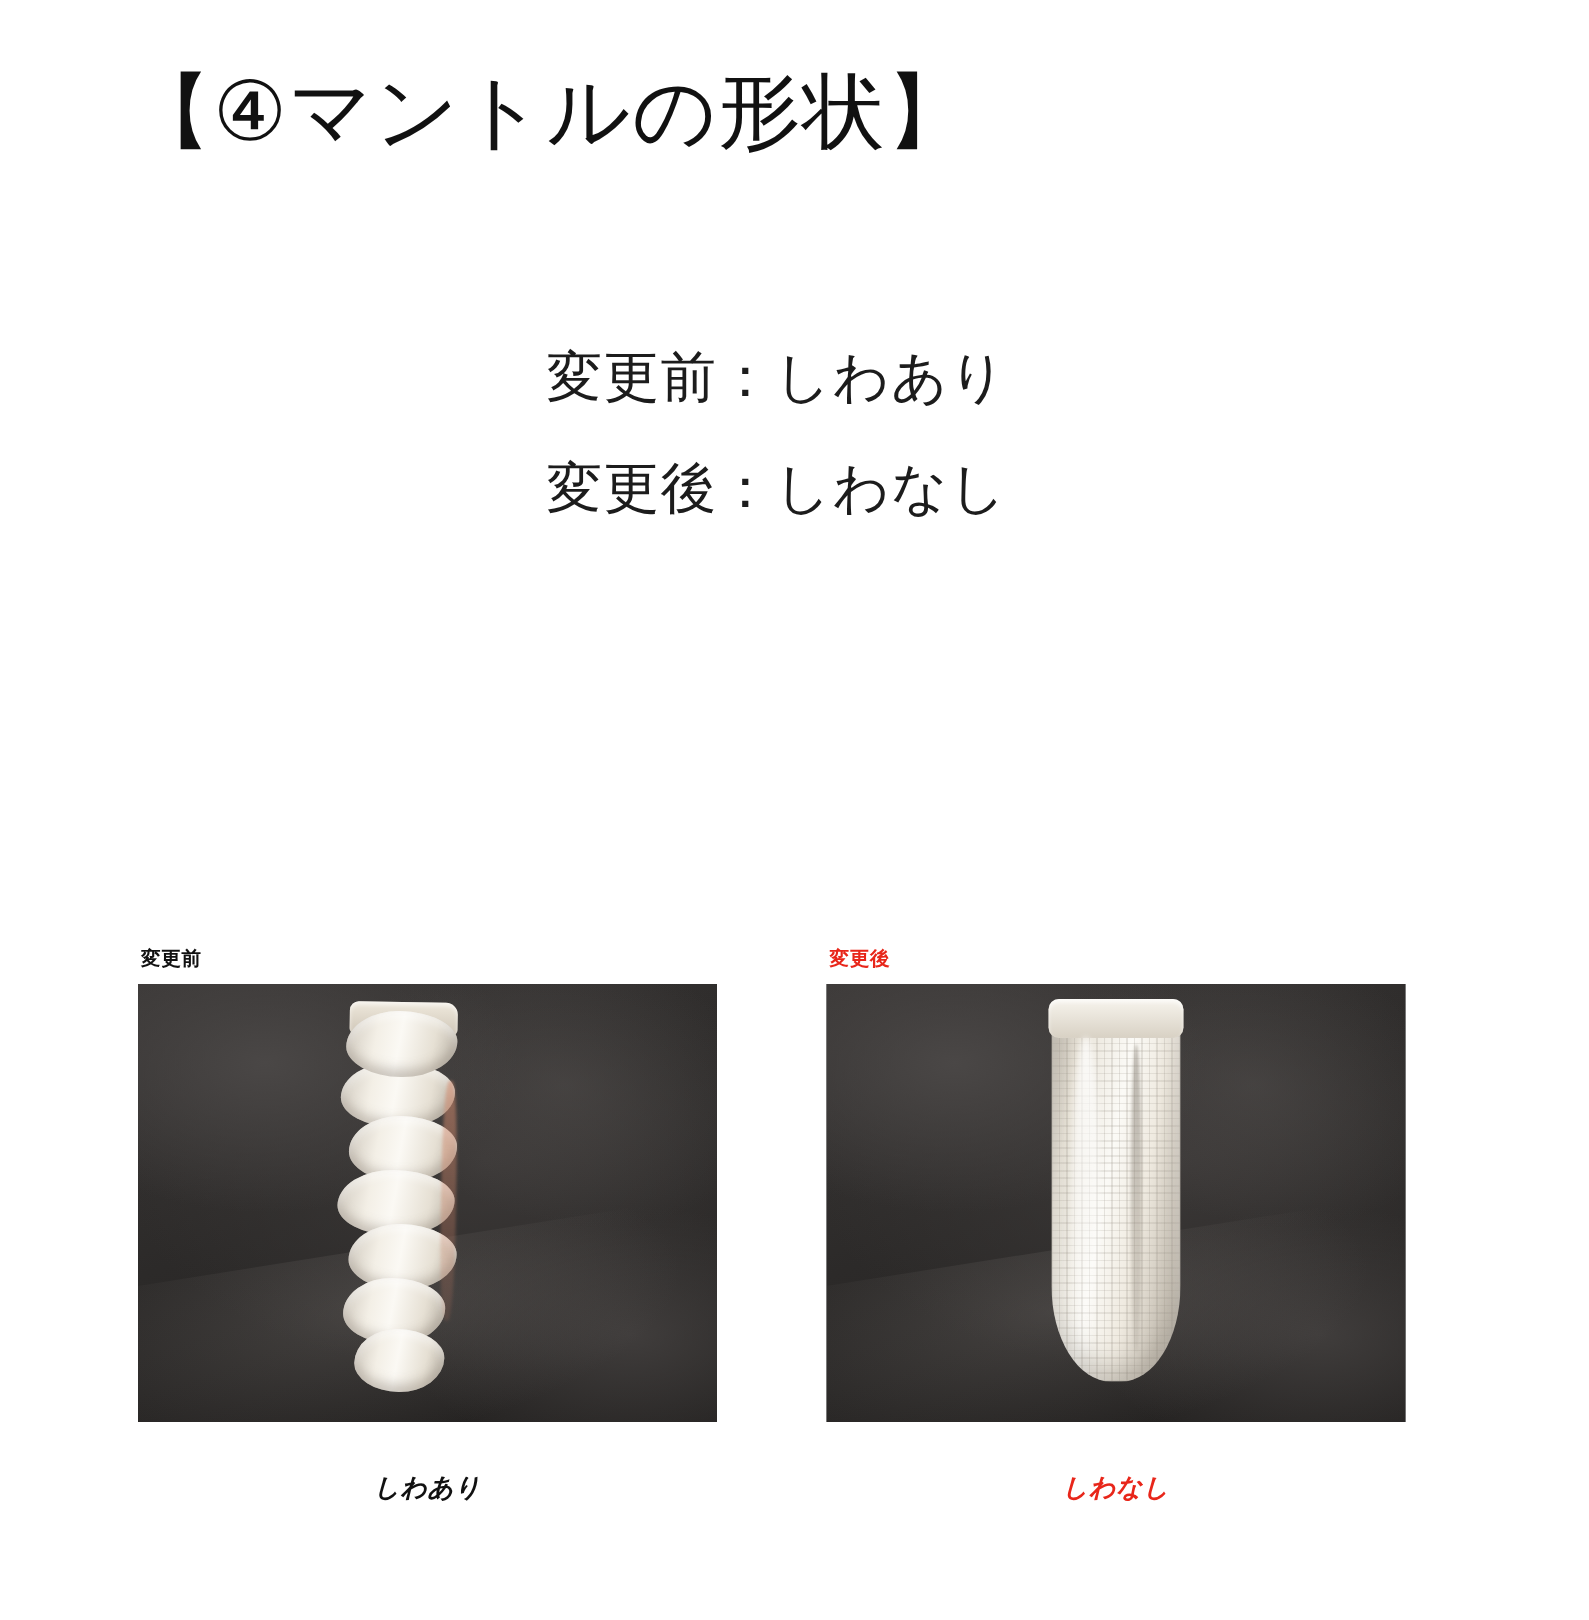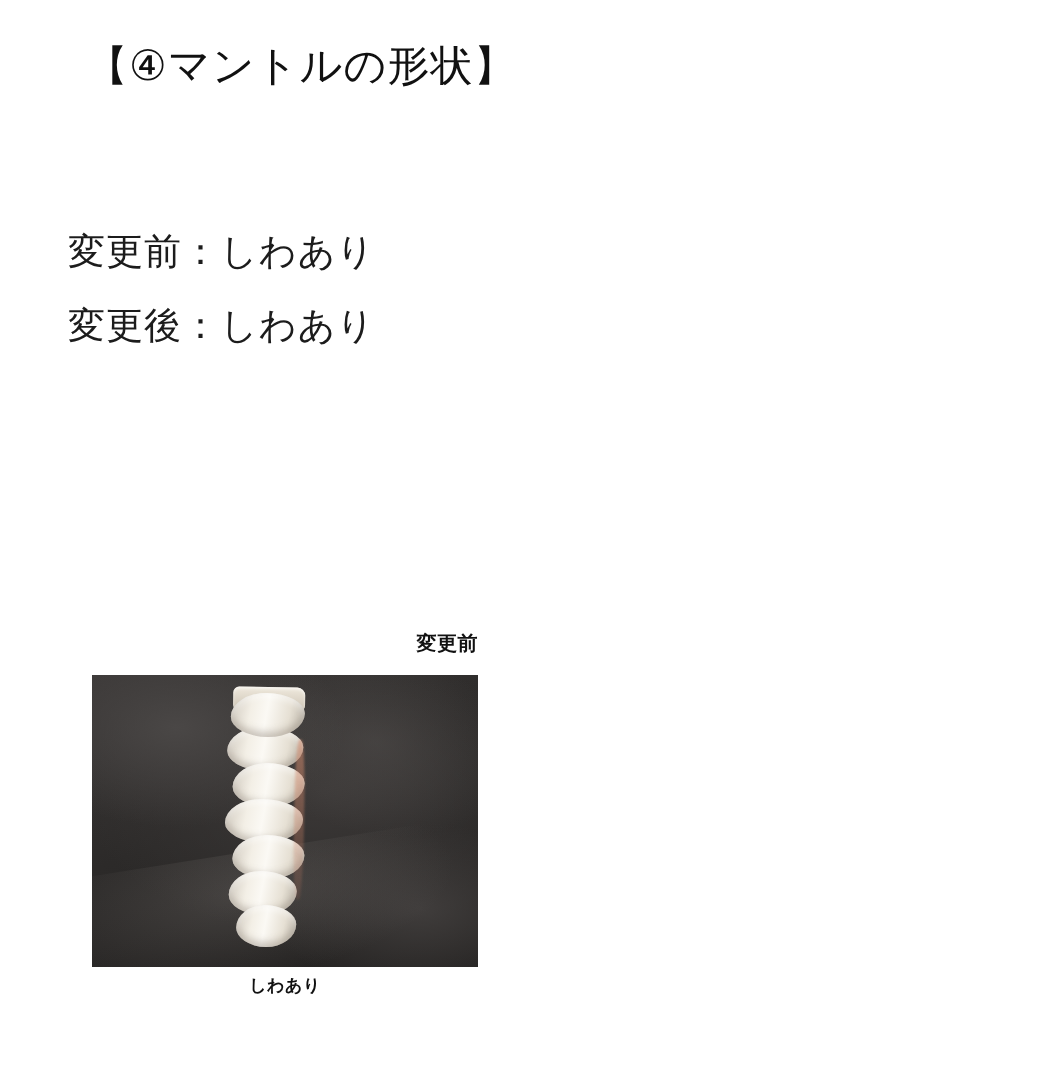--- a/index.html
+++ b/index.html
@@ -17,32 +17,33 @@
   }
   .page {
     position: absolute;
     inset: 0;
     background: #ffffff;
   }
   .doc-title {
     position: absolute;
     left: 86px;
     top: 40px;
-    font-size: 42px;
+    font-size: 55px;
     line-height: 1.25;
     letter-spacing: 1px;
     font-weight: 500;
     color: #111111;
     white-space: nowrap;
   }
   .spec-list {
     position: absolute;
     left: 68px;
     top: 215px;
     width: 900px;
+    text-align: center;
   }
   .spec-line {
     font-size: 37px;
     line-height: 74px;
     letter-spacing: 1px;
     color: #1c1c1c;
     white-space: nowrap;
   }
   .figures {
     position: absolute;
@@ -52,26 +53,25 @@
     height: 400px;
   }
   .figure {
     position: absolute;
     top: 0;
   }
   .figure.before { left: 92px; }
   .figure.after  { left: 551px; }
 
   .fig-label {
-    font-size: 20px;
+    font-size: 13px;
     font-weight: bold;
     letter-spacing: 0.5px;
-    margin: 0 0 18px 2px;
+    margin: 0 0 8px 2px;
     color: #111111;
-    text-align: right;
   }
   .fig-label.is-after { color: #e8261a; }
 
   .photo {
     width: 386px;
     height: 292px;
     position: relative;
     overflow: hidden;
     background: #2b2a2a;
   }
@@ -195,36 +195,37 @@
     border-radius: 50%;
     background: linear-gradient(180deg, rgba(255,255,255,0.75), rgba(255,255,255,0.15));
     filter: blur(2px);
   }
 
   .fig-caption {
     text-align: center;
     font-size: 17px;
     font-weight: bold;
     letter-spacing: 0.5px;
-    margin-top: 7px;
+    margin-top: 32px;
     color: #111111;
     width: 386px;
+    font-style: italic;
   }
   .fig-caption.is-after { color: #e8261a; }
 </style>
 </head>
 <body>
 
 <div class="page">
 
   <div class="doc-title">【④マントルの形状】</div>
 
   <div class="spec-list">
     <div class="spec-line">変更前：しわあり</div>
-    <div class="spec-line">変更後：しわあり</div>
+    <div class="spec-line">変更後：しわなし</div>
   </div>
 
   <div class="figures">
 
     <div class="figure before">
       <div class="fig-label">変更前</div>
       <div class="photo">
         <div class="backdrop"></div>
         <div class="fold"></div>
         <div class="fold2"></div>
@@ -236,15 +237,29 @@
           <div class="seg"></div>
           <div class="seg"></div>
           <div class="seg"></div>
           <div class="seg"></div>
           <div class="tint"></div>
         </div>
       </div>
       <div class="fig-caption">しわあり</div>
     </div>
 
+    <div class="figure after">
+      <div class="fig-label is-after">変更後</div>
+      <div class="photo">
+        <div class="backdrop"></div>
+        <div class="fold"></div>
+        <div class="fold2"></div>
+        <div class="mantle-smooth">
+          <div class="top-band"></div>
+          <div class="highlight"></div>
+          <div class="seam"></div>
+        </div>
+      </div>
+      <div class="fig-caption is-after">しわなし</div>
+    </div>
 
   </div>
 </div>
 
 </body></html>

